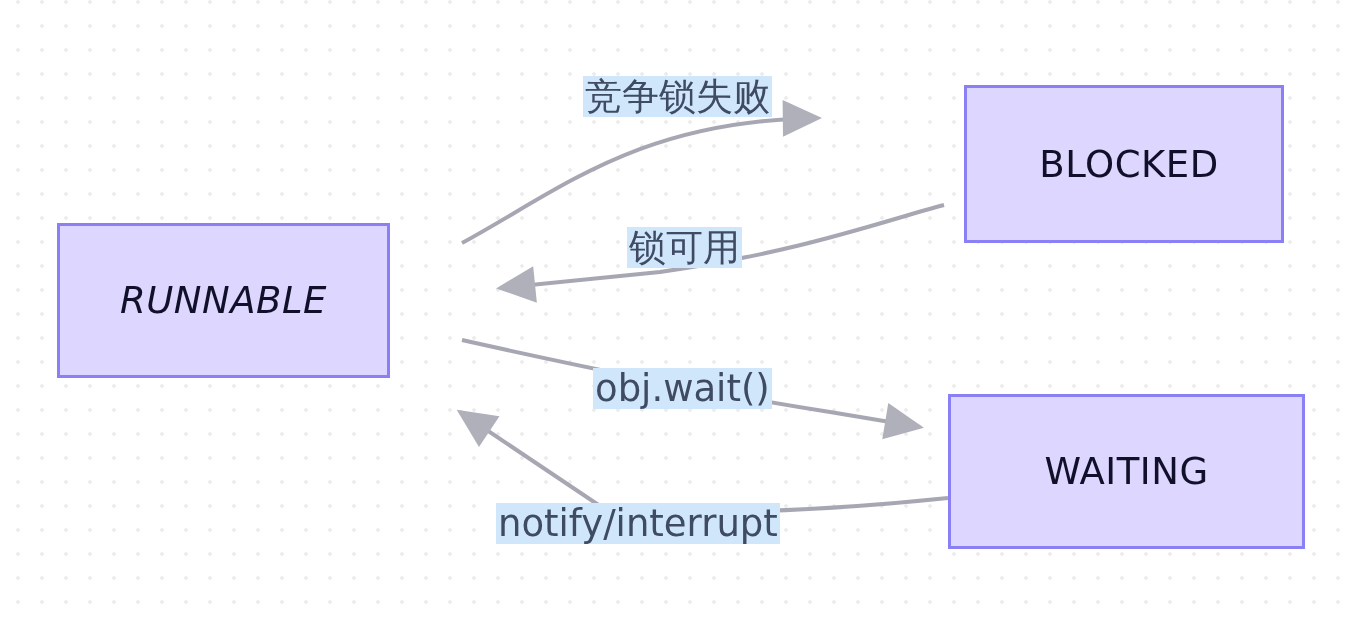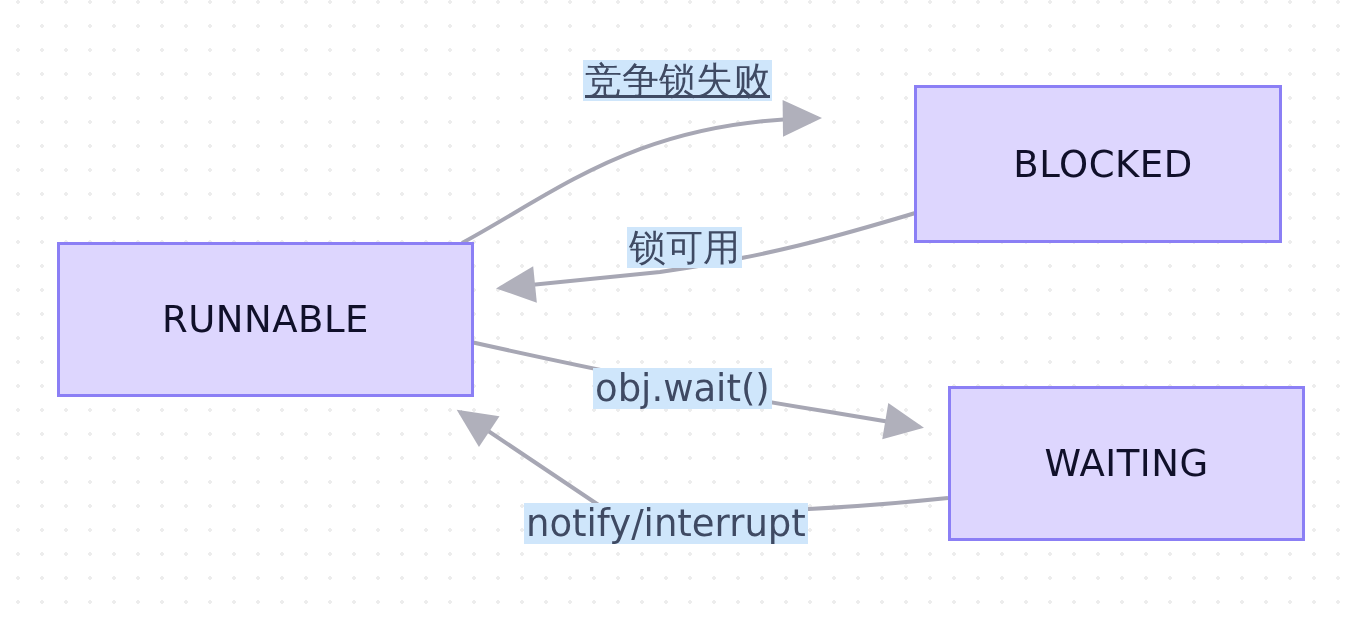--- a/index.html
+++ b/index.html
@@ -76,33 +76,33 @@
 
     <path d="M 462,243 C 560,190 640,120 818,118" fill="none" stroke="#a7a7b4" stroke-width="4" marker-end="url(#arrow)"></path>
 
     <path d="M 944,205 C 880,222 800,252 660,272 L 500,288" fill="none" stroke="#a7a7b4" stroke-width="4" marker-end="url(#arrow)"></path>
 
     <path d="M 462,340 C 560,362 700,392 830,412 L 920,427" fill="none" stroke="#a7a7b4" stroke-width="4" marker-end="url(#arrow)"></path>
 
     <path d="M 948,498 C 900,503 800,512 700,512 L 600,506 L 460,412" fill="none" stroke="#a7a7b4" stroke-width="4" marker-end="url(#arrow)"></path>
   </svg>
 
-  <div class="node" style="left:57px; top:242px; width:417px; height:155px;">
+  <div class="node" style="left:57px; top:223px; width:333px; height:155px;font-style:italic;">
     <span class="node-label">RUNNABLE</span>
   </div>
 
-  <div class="node" style="left:914px; top:85px; width:368px; height:158px;padding-left:10px;">
+  <div class="node" style="left:964px; top:85px; width:320px; height:158px;padding-left:10px;">
     <span class="node-label">BLOCKED</span>
   </div>
 
-  <div class="node" style="left:948px; top:386px; width:357px; height:155px;">
+  <div class="node" style="left:948px; top:394px; width:357px; height:155px;">
     <span class="node-label">WAITING</span>
   </div>
 
-  <div class="edge-label cjk" style="left:583px; top:60px;text-decoration:underline;">竞争锁失败</div>
+  <div class="edge-label cjk" style="left:583px; top:76px;">竞争锁失败</div>
 
   <div class="edge-label cjk" style="left:627px; top:227px;">锁可用</div>
 
   <div class="edge-label" style="left:593px; top:368px;">obj.wait()</div>
 
-  <div class="edge-label" style="left:524px; top:503px;text-align:center;">notify/interrupt</div>
+  <div class="edge-label" style="left:496px; top:503px;text-align:center;">notify/interrupt</div>
 
 </div>
 
 </body></html>

